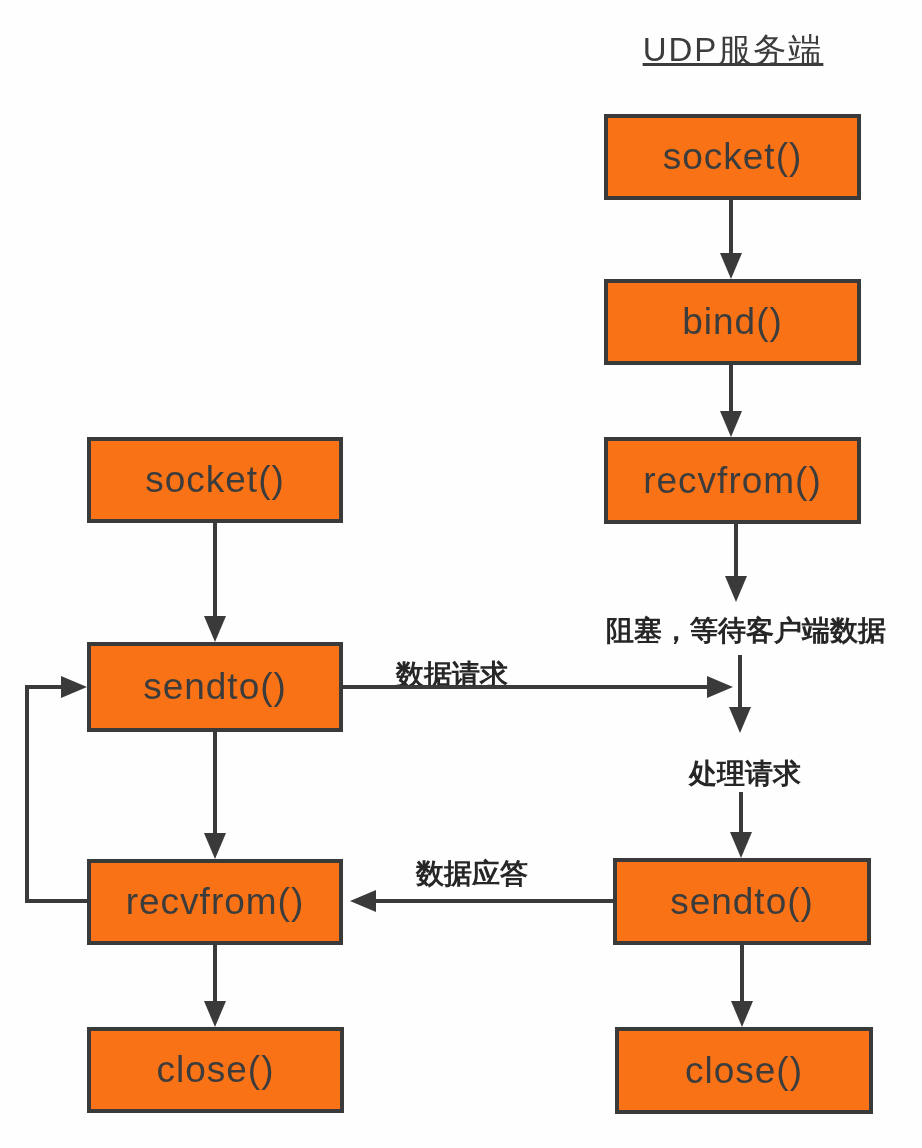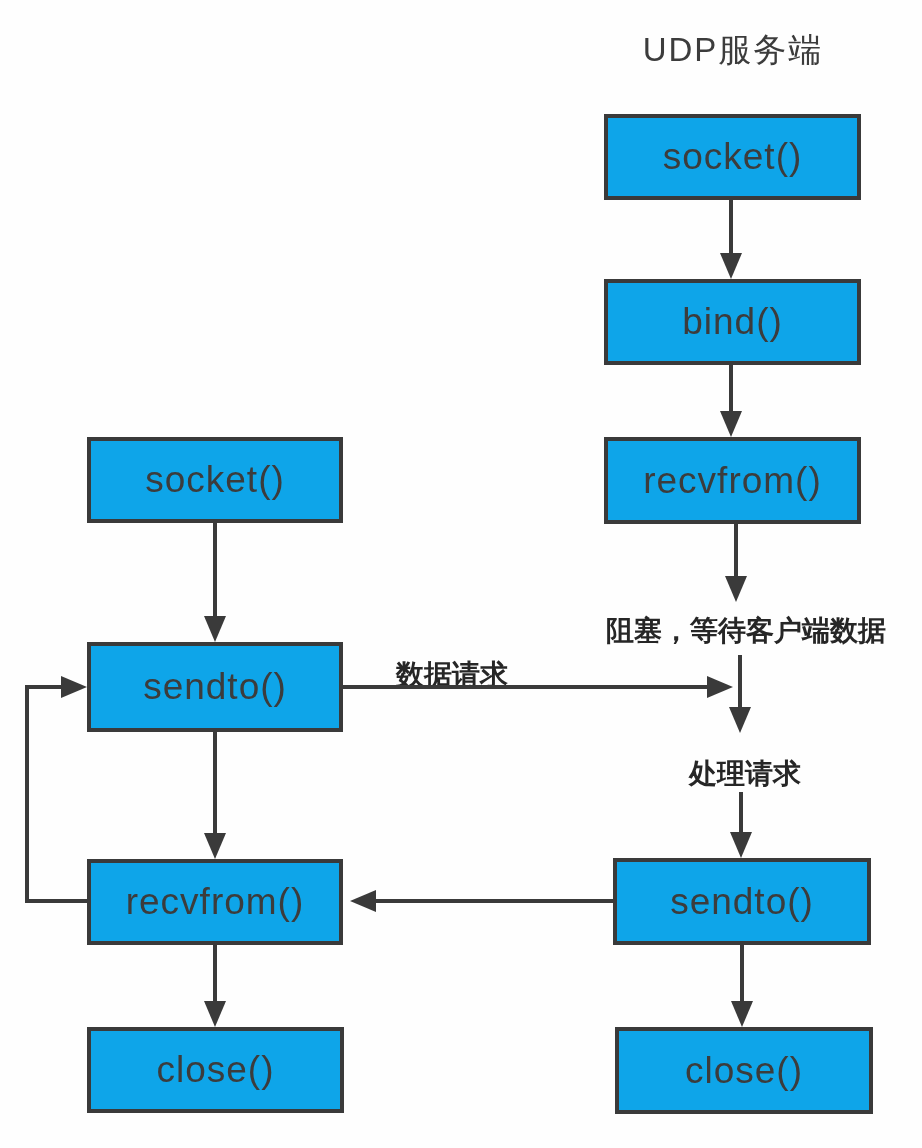--- a/index.html
+++ b/index.html
@@ -14,36 +14,37 @@
     position: relative;
     width: 922px;
     height: 1148px;
     background: var(--bg);
     font-family: "Liberation Sans", "DejaVu Sans", sans-serif;
     overflow: hidden;
   }
   .node {
     position: absolute;
     border: 4px solid var(--line);
-    background: #0ea5e9;
+    background: #f97316;
     display: flex;
     align-items: center;
     justify-content: center;
     font-size: 37px;
     color: var(--text);
     letter-spacing: 1px;
     text-align: right;
   }
   .col-title {
     position: absolute;
     font-size: 33px;
     color: var(--text);
     text-align: center;
     letter-spacing: 2px;
     white-space: nowrap;
+    text-decoration: underline;
   }
   .anno {
     position: absolute;
     font-size: 28px;
     font-weight: bold;
     color: var(--anno);
     text-align: center;
     white-space: nowrap;
   }
   .vline { position: absolute; width: 4px; background: var(--line); }
@@ -99,20 +100,21 @@
   <div class="node" style="left:87px; top:859px; width:256px; height:86px;">
     <span>recvfrom()</span>
   </div>
   <div class="node" style="left:87px; top:1027px; width:257px; height:86px;">
     <span>close()</span>
   </div>
 
   <div class="anno" style="left:645px; top:755px; width:200px;">处理请求</div>
   <div class="anno" style="left:575px; top:612px; width:342px;">阻塞，等待客户端数据</div>
   <div class="anno" style="left:352px; top:656px; width:200px;">数据请求</div>
+  <div class="anno" style="left:372px; top:855px; width:200px;">数据应答</div>
 
   <div>
     <div class="vline" style="left:729px; top:200px; height:53px;"></div>
     <div class="head-down" style="left:720px; top:253px;"></div>
   </div>
   <div>
     <div class="vline" style="left:729px; top:365px; height:46px;"></div>
     <div class="head-down" style="left:720px; top:411px;"></div>
   </div>
   <div>

